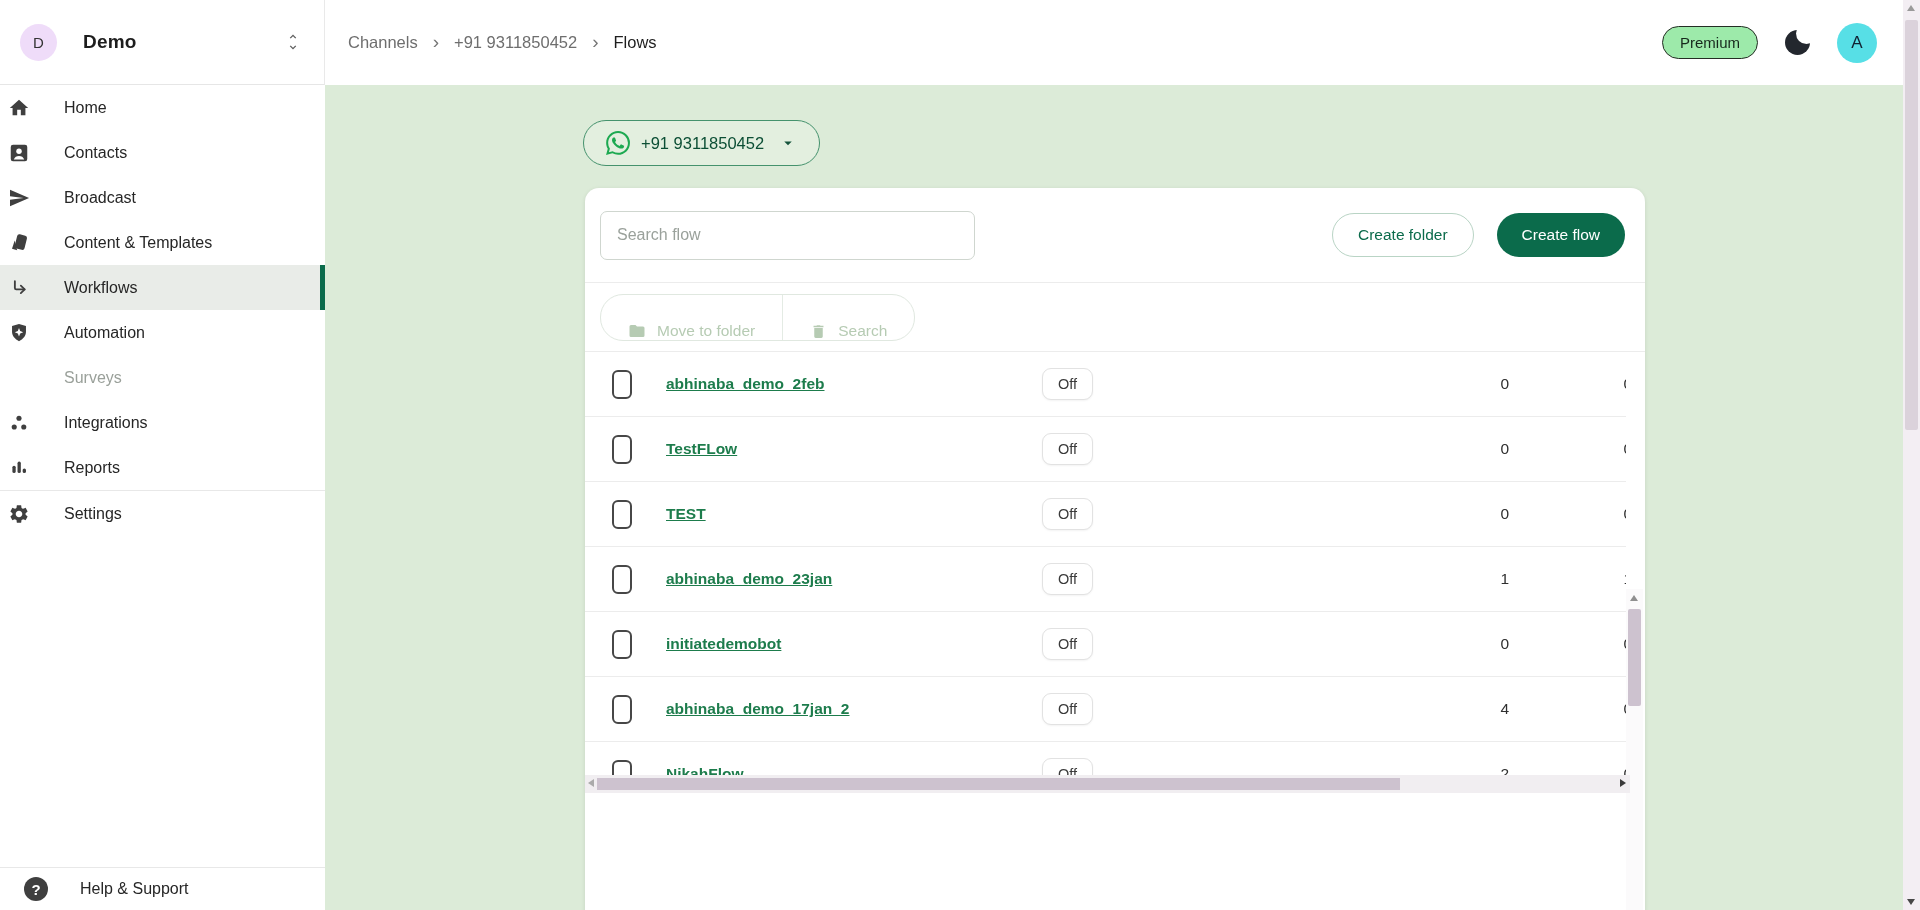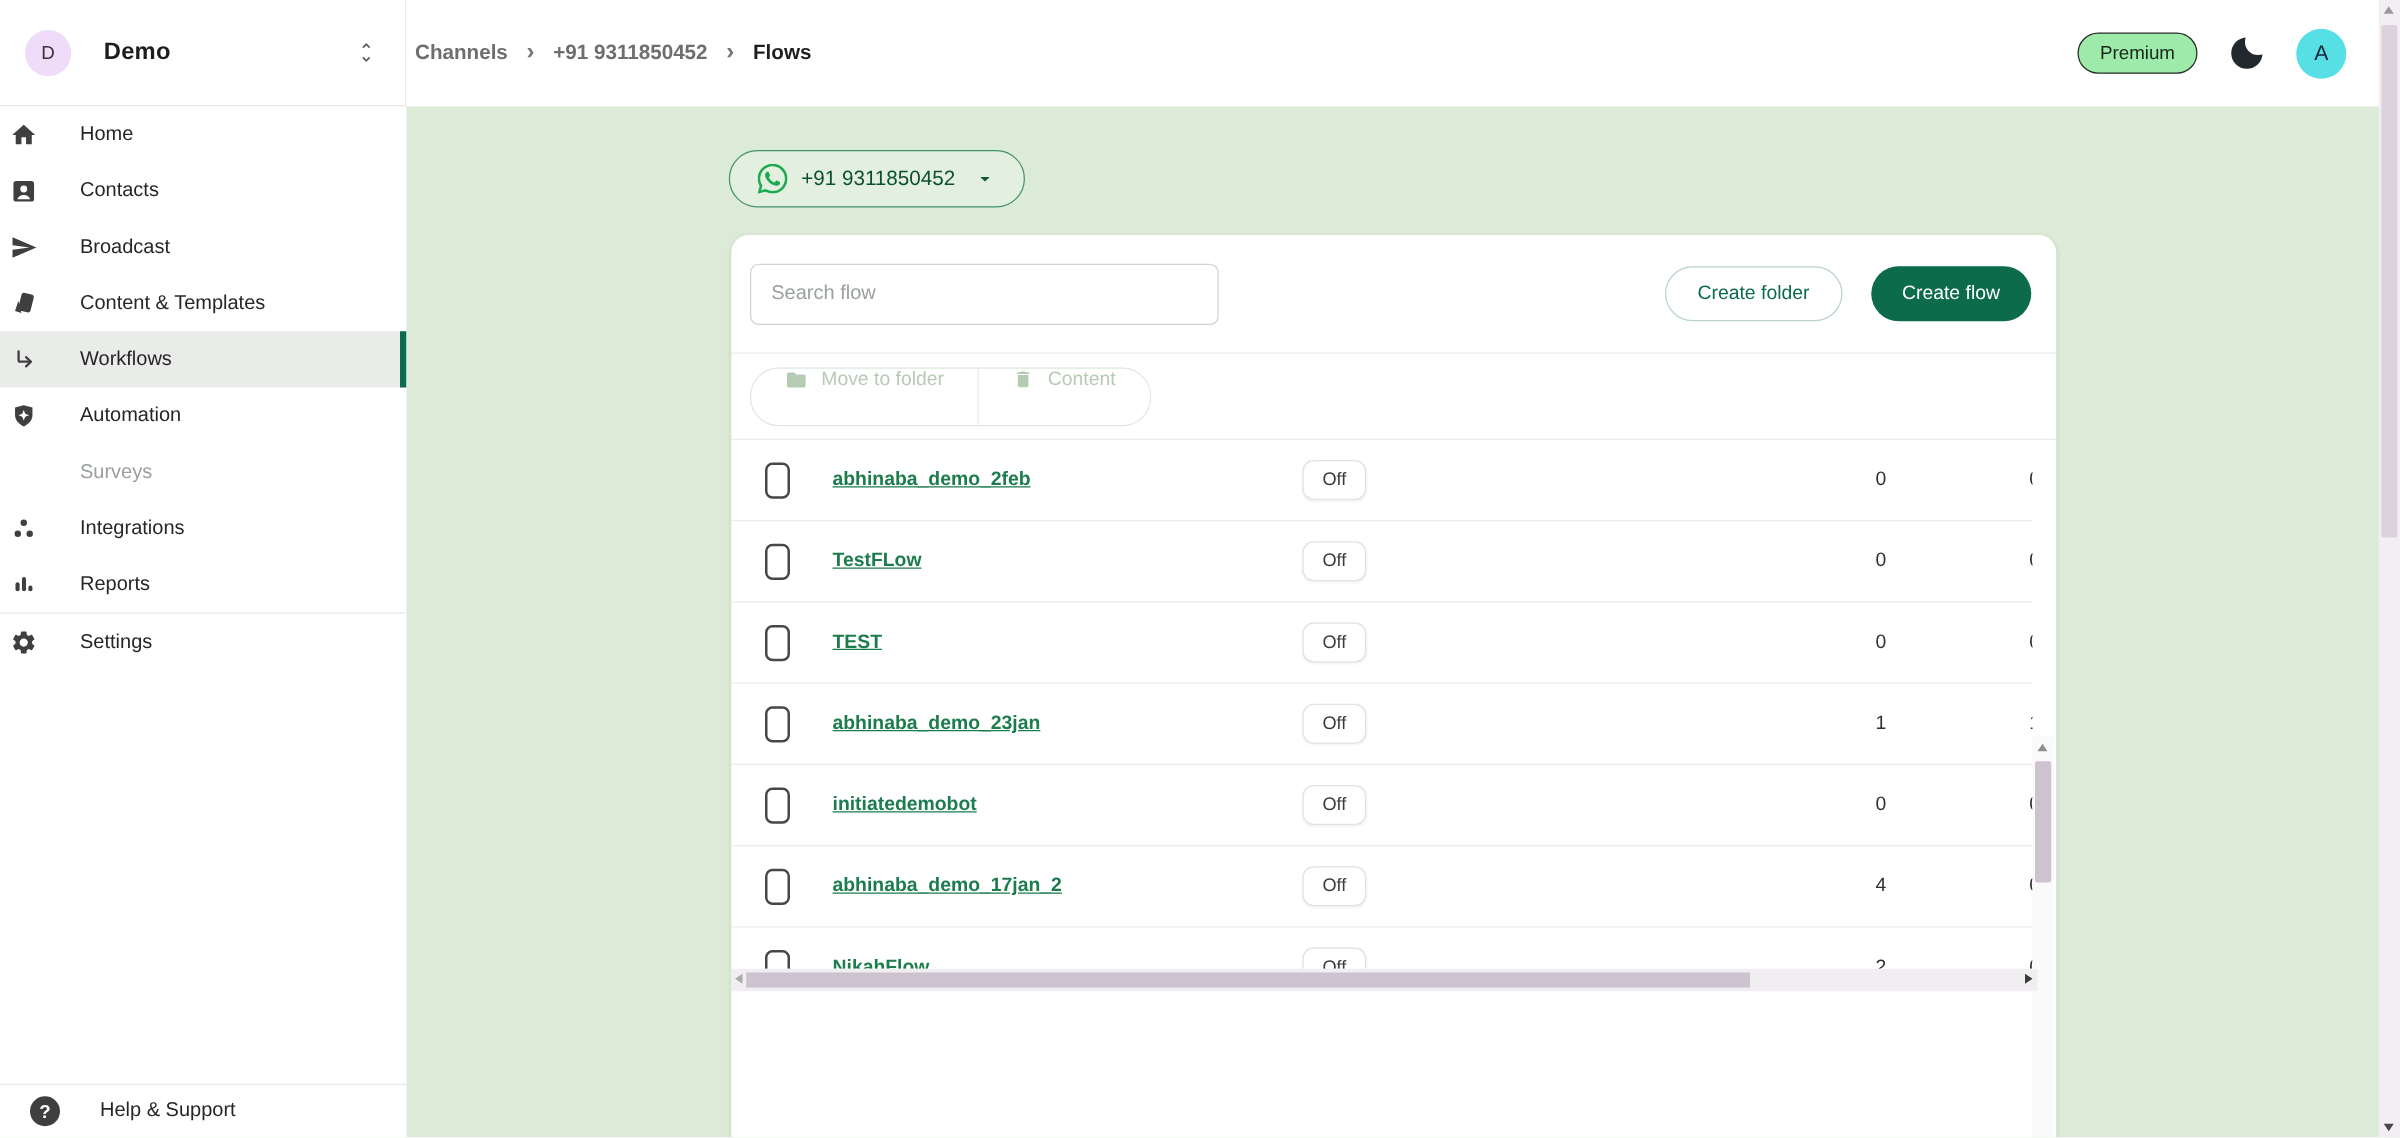--- a/index.html
+++ b/index.html
@@ -8,21 +8,21 @@
 
   
   .topbar{position:absolute;left:0;top:0;width:1920px;height:85px;background:#fff;z-index:3;}
   .brand{position:absolute;left:0;top:0;width:325px;height:85px;box-sizing:border-box;
          border-right:1px solid #e9e9e9;border-bottom:1px solid #e6e6e6;
          display:flex;align-items:center;padding:0 20px;cursor:pointer;}
   .avatar-d{width:37px;height:37px;border-radius:50%;background:var(--avatar-d-bg,#efdcf9);
             display:flex;align-items:center;justify-content:center;font-size:15px;color:#333;flex:none;}
   .brand-name{margin-left:26px;font-size:19px;font-weight:700;color:#1d1d1d;letter-spacing:.2px;}
   .unfold{margin-left:auto;display:flex;align-items:center;}
-  .breadcrumb{position:absolute;left:332px;top:0;height:85px;display:flex;align-items:center;gap:15px;font-size:16.5px;font-weight:bold;}
+  .breadcrumb{position:absolute;left:348px;top:0;height:85px;display:flex;align-items:center;gap:15px;font-size:16.5px;}
   .crumb{color:#6e6e6e;cursor:pointer;}
   .crumb.current{color:#1e1e1e;cursor:default;}
   .crumb-sep{color:#757575;font-size:19px;line-height:1;transform:translateY(-1px);}
   .top-right{position:absolute;right:43px;top:0;height:85px;display:flex;align-items:center;gap:27px;}
   .premium{background:var(--premium-bg,#9deaaa);border:1.5px solid #242d24;border-radius:18px;
            padding:7px 17px;font-size:15px;color:#17281c;cursor:pointer;}
   .moon{position:relative;width:25px;height:25px;border-radius:50%;background:#23272e;overflow:visible;cursor:pointer;}
   .moon::after{content:'';position:absolute;width:21px;height:21px;border-radius:50%;background:#fff;top:-7px;right:-7px;}
   .avatar-a{width:40px;height:40px;border-radius:50%;background:var(--avatar-a-bg,#57dfe6);
             display:flex;align-items:center;justify-content:center;font-size:17px;color:#123;cursor:pointer;}
@@ -64,21 +64,21 @@
                      color:var(--accent-green,#0b6b4b);font-size:15.5px;cursor:pointer;
                      font-family:"Liberation Sans",sans-serif;}
   .btn-create-flow{height:44px;padding:0 25px;border:none;border-radius:22px;
                    background:var(--accent-green,#0b6b4b);color:#fff;font-size:15.5px;margin-left:23px;
                    cursor:pointer;font-family:"Liberation Sans",sans-serif;}
 
   .bulk-row{height:69px;display:flex;align-items:center;box-sizing:border-box;padding-left:15px;
             border-bottom:1px solid #ececec;}
   .bulk-group{display:flex;height:45px;border:1px solid #e0e8e0;border-radius:23px;overflow:hidden;
               color:var(--disabled-sage,#b6cbb3);background:#fff;}
-  .bulk-btn{display:flex;align-items:flex-start;gap:11px;padding:0 27px;font-size:15.5px;}
+  .bulk-btn{display:flex;align-items:flex-end;gap:11px;padding:0 27px;font-size:15.5px;}
   .bulk-btn + .bulk-btn{border-left:1px solid #e4ebe4;}
 
   
   .table-area{position:relative;}
   .table-clip{width:1041px;overflow:hidden;}
   .thead{display:flex;align-items:center;height:73px;box-sizing:border-box;border-bottom:1px solid #e3e3e3;
          font-size:16px;font-weight:500;color:#1e1e1e;}
   .th{position:relative;box-sizing:border-box;}
   .th.sep::before{content:'';position:absolute;left:0;top:50%;transform:translateY(-50%);
                   width:1px;height:22px;background:#dedede;}
@@ -288,21 +288,21 @@
                 </svg>
               </span>
             <span>Move to folder</span>
           </div>
           <div class="bulk-btn">
             <span>
               <svg width="17" height="17" viewBox="0 0 24 24" fill="currentColor">
                   <path d="M6 7h12v12a2 2 0 01-2 2H8a2 2 0 01-2-2V7zm3-3l1-1h4l1 1h4v2H5V4h4z"></path>
                 </svg>
               </span>
-            <span>Content</span>
+            <span>Search</span>
           </div>
         </div>
       </div>
 
       <div class="table-area">
         <div class="table-clip">
           <div class="tbody">
   <div class="trow">
     <div class="c-check">
                   <span class="checkbox"></span>

